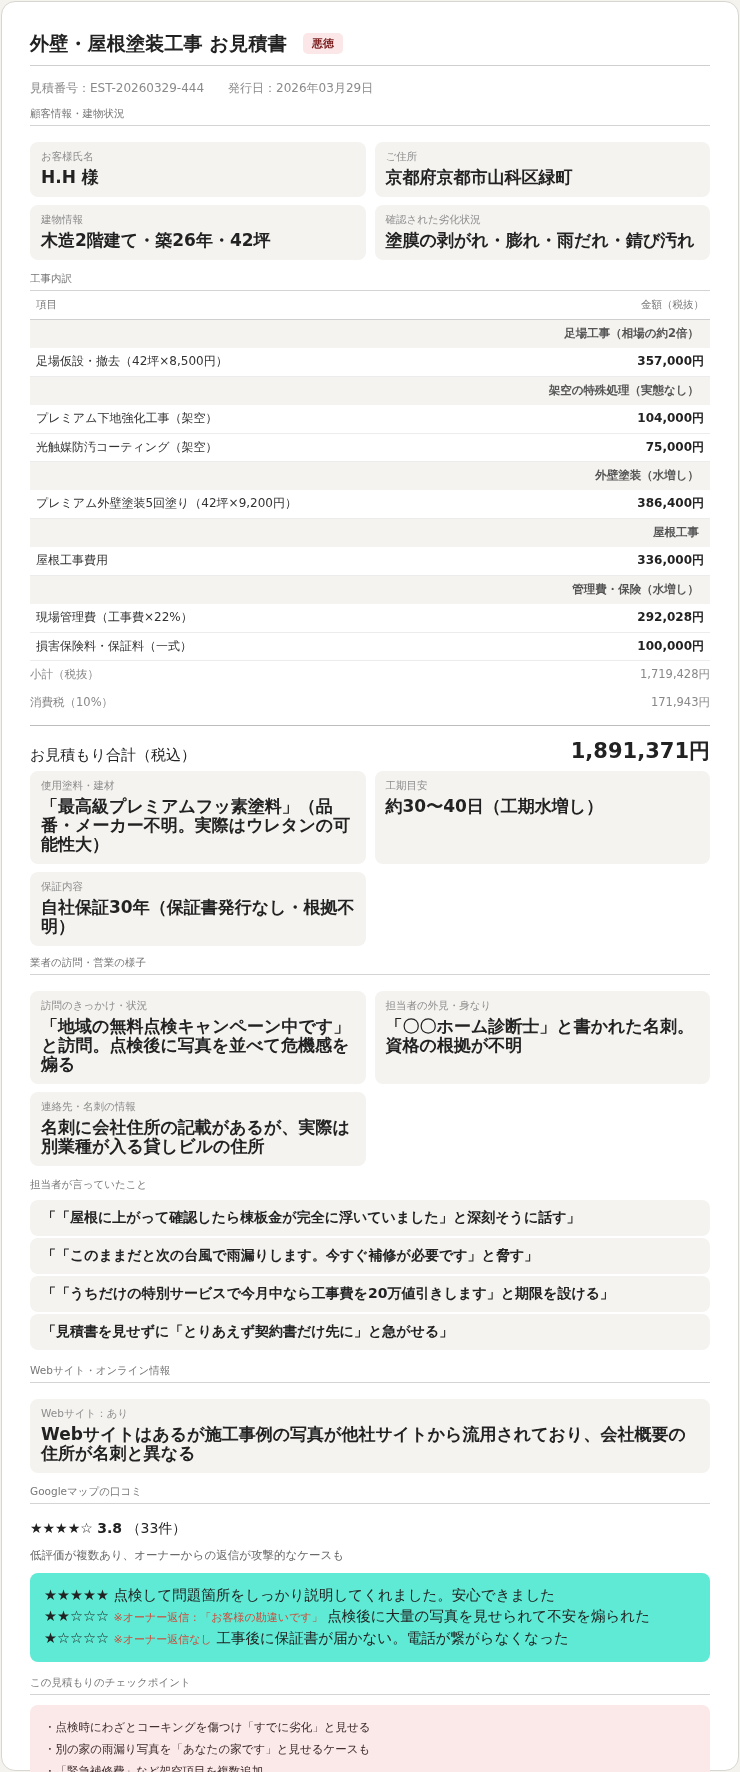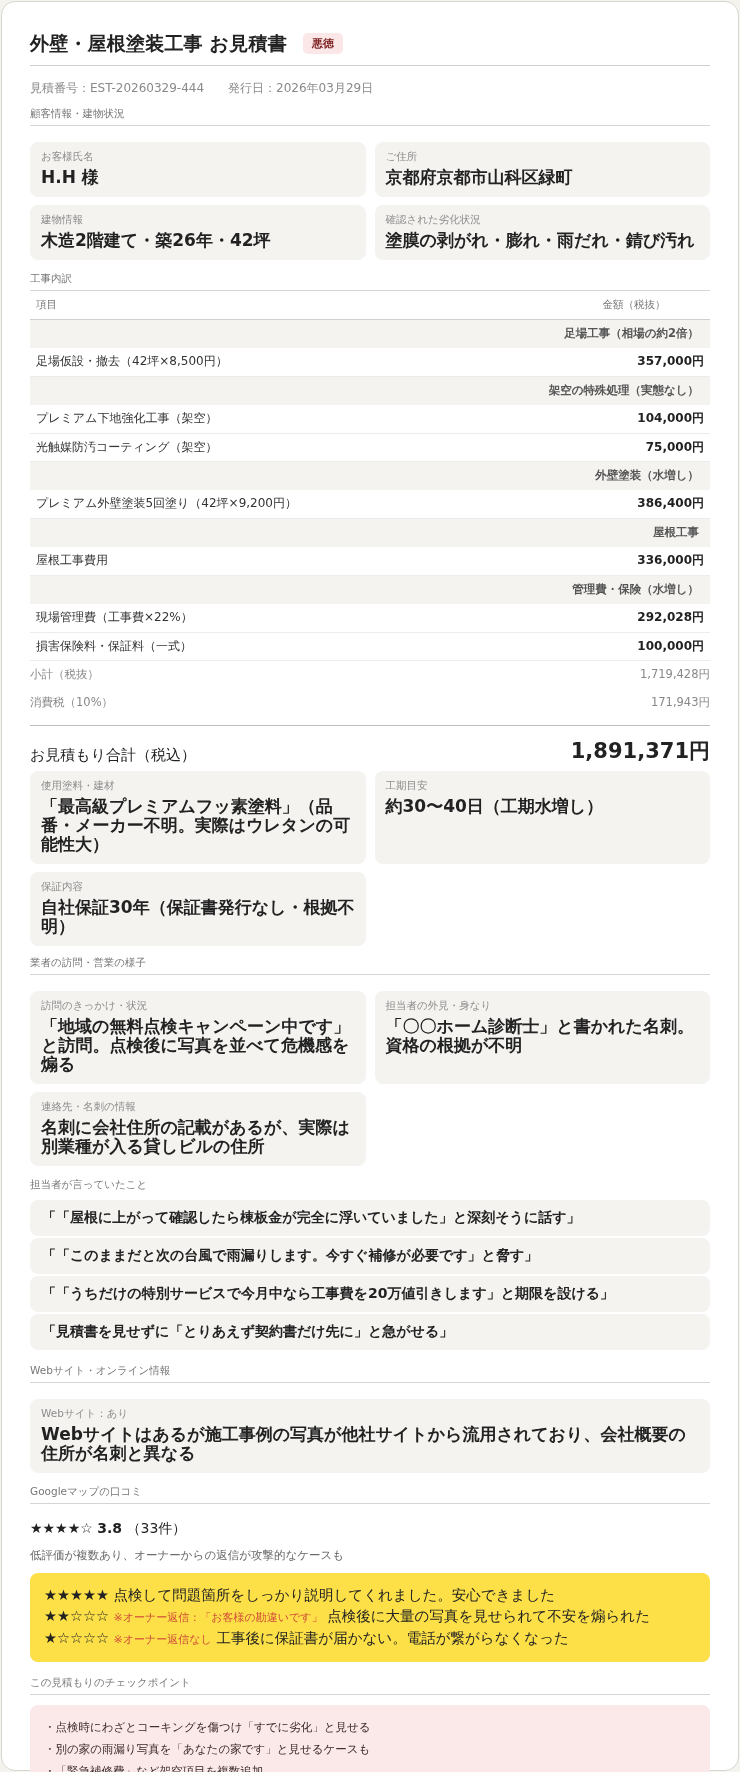--- a/index.html
+++ b/index.html
@@ -14,30 +14,30 @@
     .title { font-size: 19px; font-weight: bold; color: #222; letter-spacing: 0.2px; }
     .badge { margin-left: 16px; background: #fbe7e7; color: #7a1e1e; font-size: 11px; font-weight: bold; padding: 3px 9px; border-radius: 5px; }
     .meta { margin-top: 14px; font-size: 12px; color: #8a8a8a; display: flex; gap: 24px; }
     .section-title { font-size: 10.5px; color: #777; padding-bottom: 4px; border-bottom: 1px solid #d4d4d4; margin-bottom: 16px; }
     .grid2 { display: grid; grid-template-columns: 1fr 1fr; gap: 8px 9px; }
     .card { background: #f4f3f0; border-radius: 8px; padding: 8px 11px 10px 11px; }
     .card .lbl { font-size: 10.5px; color: #8c8c8c; margin-bottom: 4px; }
     .card .val { font-size: 17px; font-weight: bold; color: #222; line-height: 19px; }
     table { width: 100%; border-collapse: collapse; }
     th { font-size: 10.5px; color: #777; font-weight: normal; height: 28px; border-bottom: 1px solid #cfcfcf; padding: 0 6px; }
-    th.l { text-align: left; } th.r { }
+    th.l { text-align: left; } th.r { text-align: right; }
     tr.cat td { background: #f4f3f0; height: 29px; text-align: right; font-size: 11.5px; color: #555; font-weight: bold; padding: 0 11px; }
     tr.item td { height: 28px; border-bottom: 1px solid #ececec; font-size: 12px; color: #333; padding: 0 6px; }
     tr.item td.amt { text-align: right; font-weight: bold; color: #222; }
     .sumrow { display: flex; justify-content: space-between; font-size: 11.5px; color: #888; height: 28px; align-items: center; }
     .total-row { border-top: 1px solid #bdbdbd; margin-top: 8px; display: flex; justify-content: space-between; align-items: flex-end; height: 42px; padding-bottom: 2px; }
     .total-label { font-size: 15px; color: #222; }
     .total-val { font-size: 21px; font-weight: bold; color: #222; }
     .quote { background: #f4f3f0; border-radius: 8px; padding: 9px 12px; font-size: 14px; color: #222; margin-bottom: 2px; font-weight: bold; }
-    .reviews { background: #fde047; border-radius: 8px; padding: 12px 14px; font-size: 14.5px; line-height: 21px; color: #222; }
+    .reviews { background: #5eead4; border-radius: 8px; padding: 12px 14px; font-size: 14.5px; line-height: 21px; color: #222; }
     .reviews .reply { color: #d04a3a; font-size: 11px; }
     .checks { background: #fbe8e8; border-radius: 8px; padding: 11px 14px 12px 14px; }
     .checks li { list-style: none; font-size: 11.5px; color: #3a2a2a; line-height: 22px; }
   </style>
 </head>
 <body>
 
 <div class="page">
 
   <div class="title-row">

